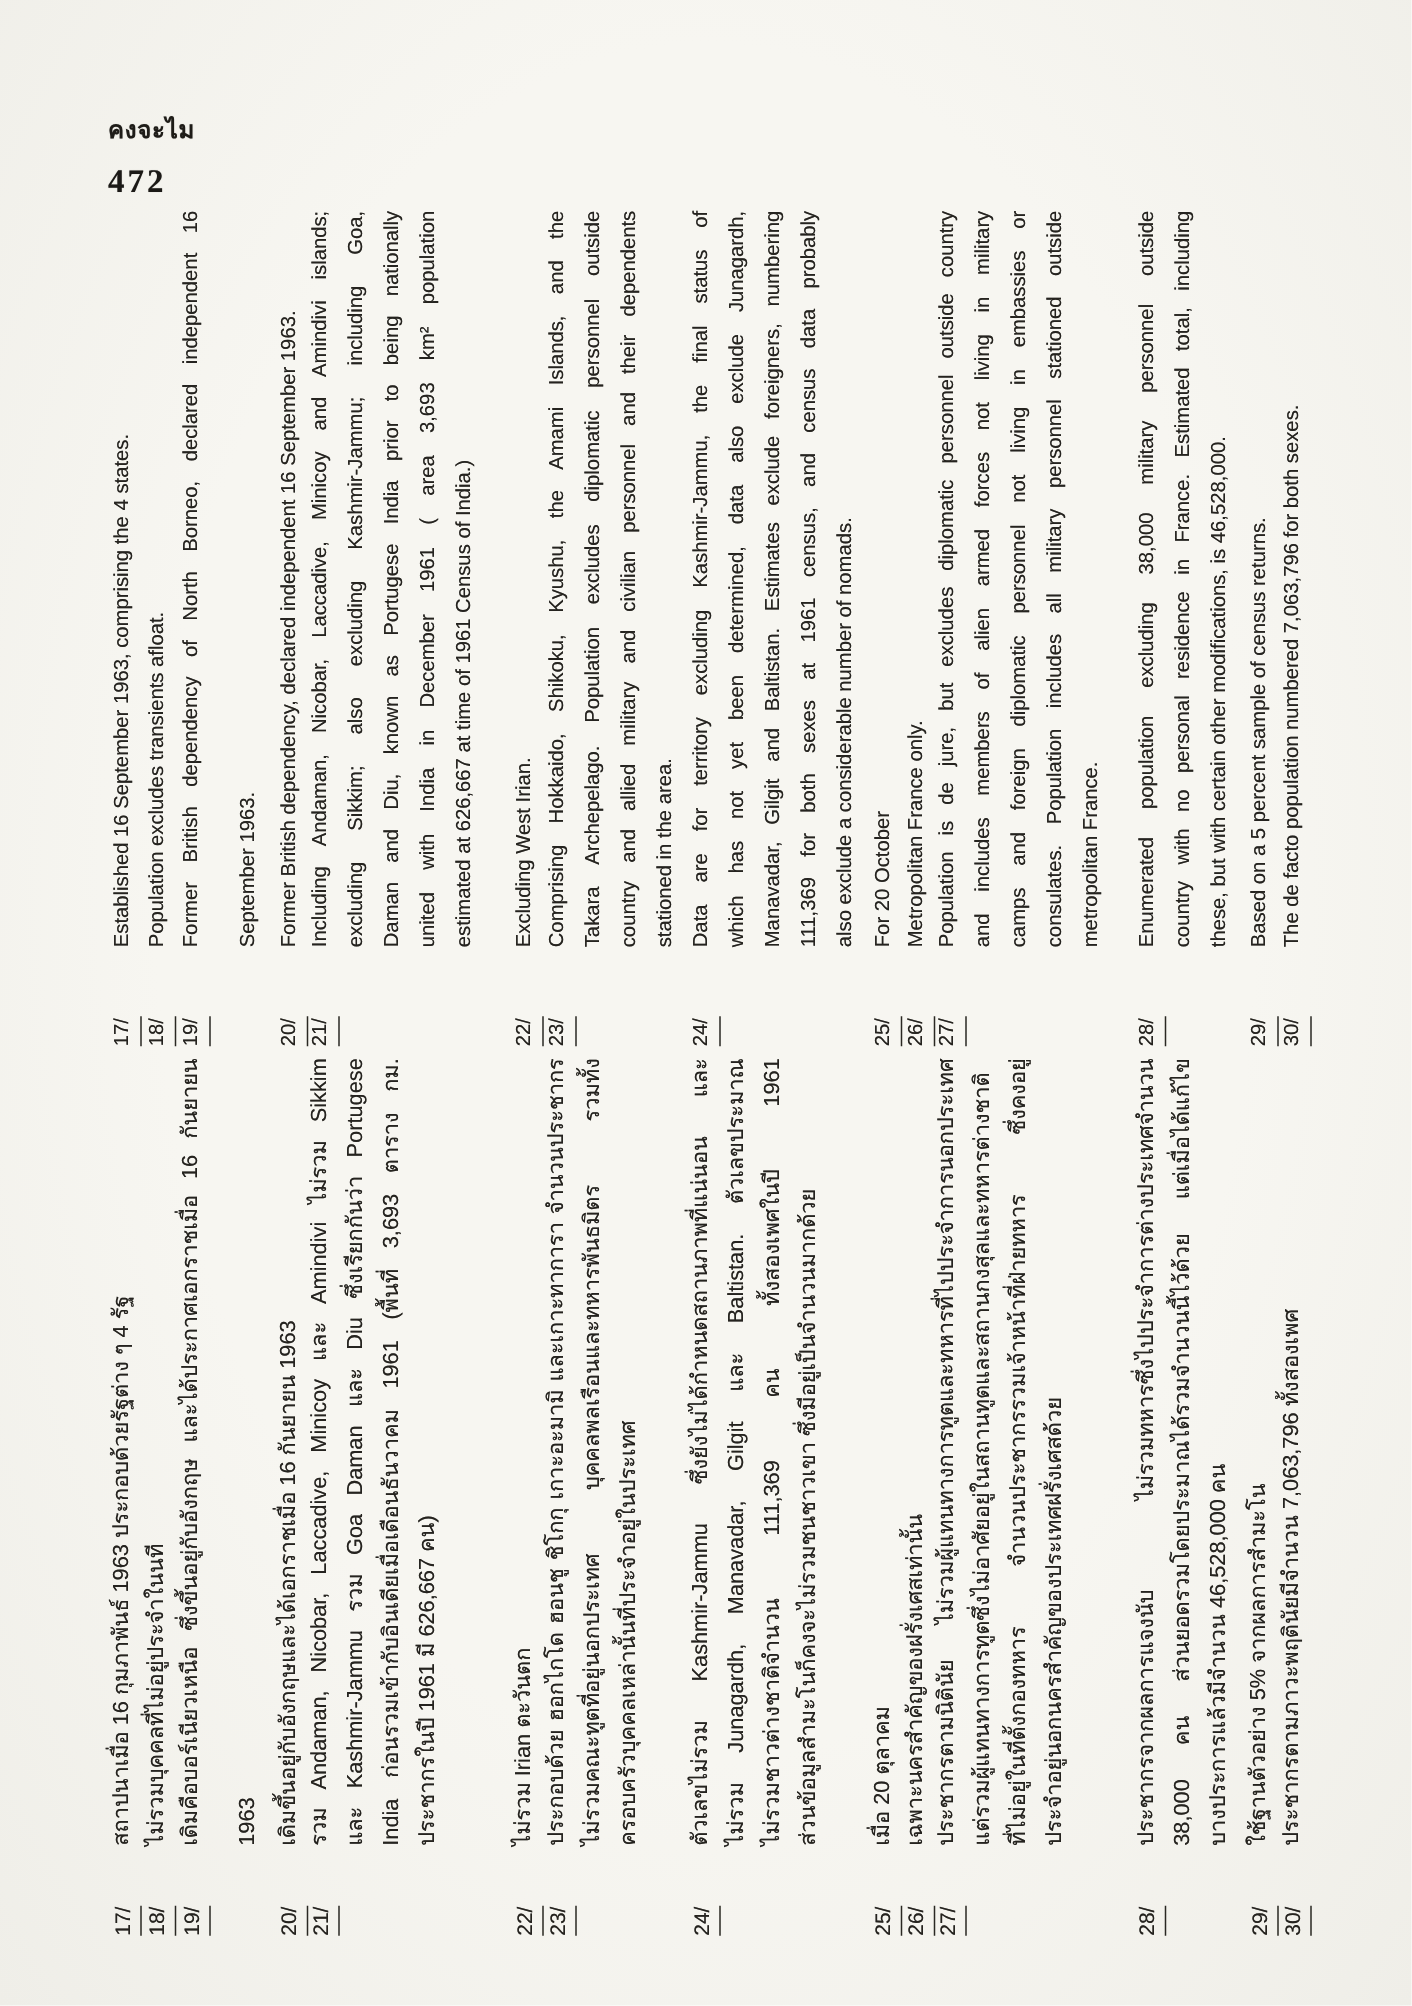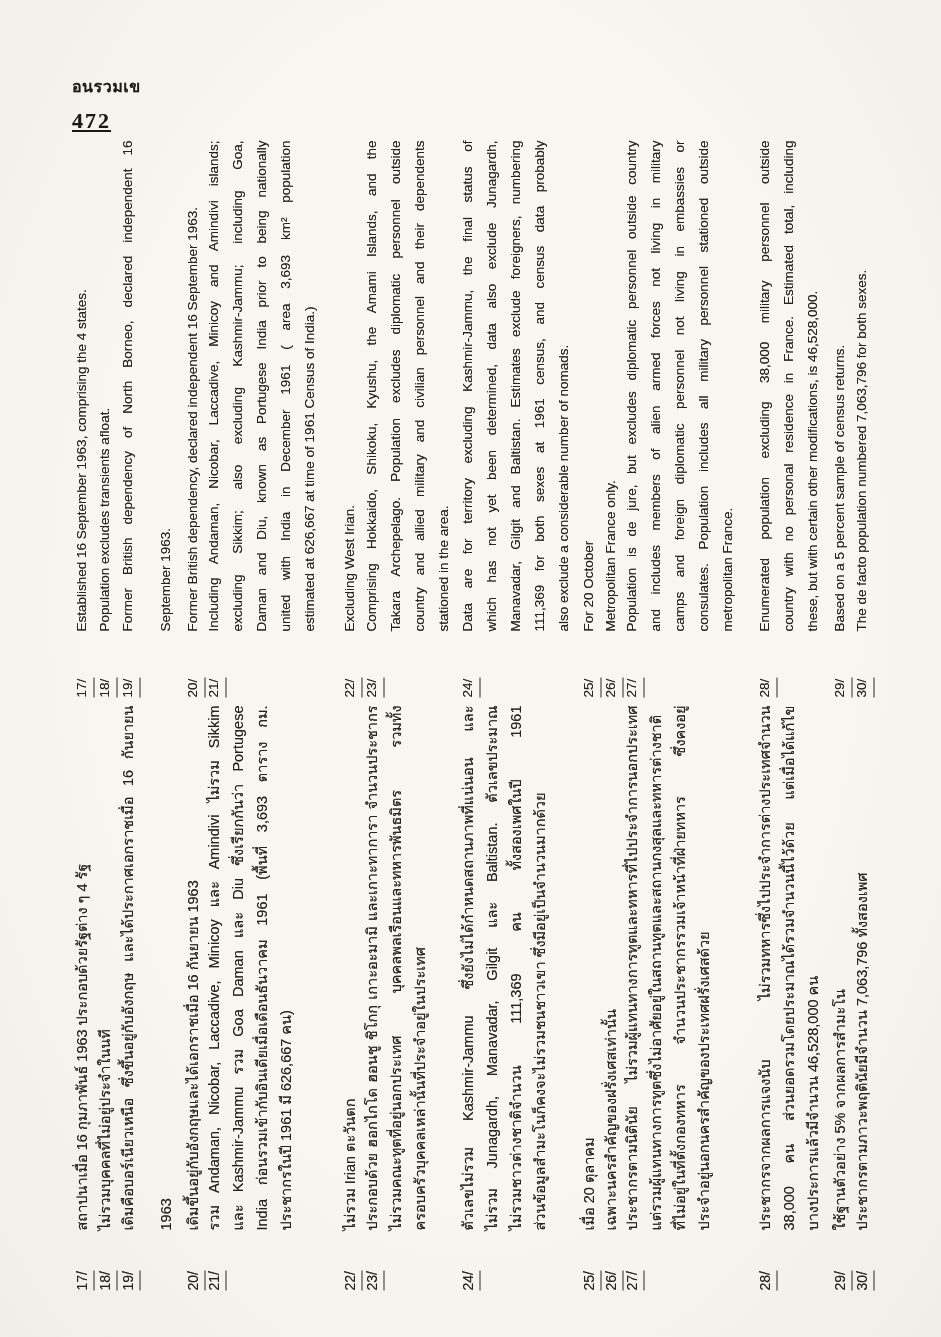--- a/index.html
+++ b/index.html
@@ -11,21 +11,21 @@
   }
   .page{position:absolute;inset:0;}
   
   .appendix-label{
     position:absolute;left:72px;top:74px;
     font-size:16px;font-weight:bold;letter-spacing:.5px;color:#1e1c18;
   }
   .page-number{
     position:absolute;left:72px;top:108px;
     font-family:"Liberation Serif","DejaVu Serif",serif;
-    font-size:22px;font-weight:bold;letter-spacing:2px;color:#1b1916;text-decoration:underline;
+    font-size:22px;font-weight:bold;letter-spacing:2px;color:#1b1916;
   }
   
   .rotated{
     position:absolute;left:-107.5px;top:292.5px;width:1185px;height:860px;
     transform:rotate(-90deg);transform-origin:50% 50%;
   }
   .fn-row{position:absolute;left:0;display:flex;width:1185px;}
   .cell{position:relative;box-sizing:border-box;}
   .cell.th{width:585px;margin-left:25px;padding-left:60px;font-size:14.5px;}
   .cell.en{width:557px;margin-left:8px;padding-left:66px;font-size:13.5px;}
@@ -42,21 +42,21 @@
   }
   .line.j{text-align-last:justify;}
   .line.xgap{margin-top:14px;}
   .num{text-shadow:0 0 .4px rgba(20,18,14,.55);}
   .appendix-label,.page-number{text-shadow:0 0 .5px rgba(20,18,14,.4);}
 </style>
 </head>
 <body>
 
 <div class="page">
-  <div class="appendix-label">อนรวมเข</div>
+  <div class="appendix-label">คงจะไม</div>
   <div class="page-number">472</div>
   <div class="rotated" id="rotated">
       <div class="fn-row" style="top: 14px;">
     <div class="cell th">
       <span class="num">17/</span>
       <div class="lines">
             <div class="line">สถาปนาเมื่อ 16 กุมภาพันธ์ 1963 ประกอบด้วยรัฐต่าง ๆ 4 รัฐ</div>
           </div>
     </div>
     <div class="cell en">

